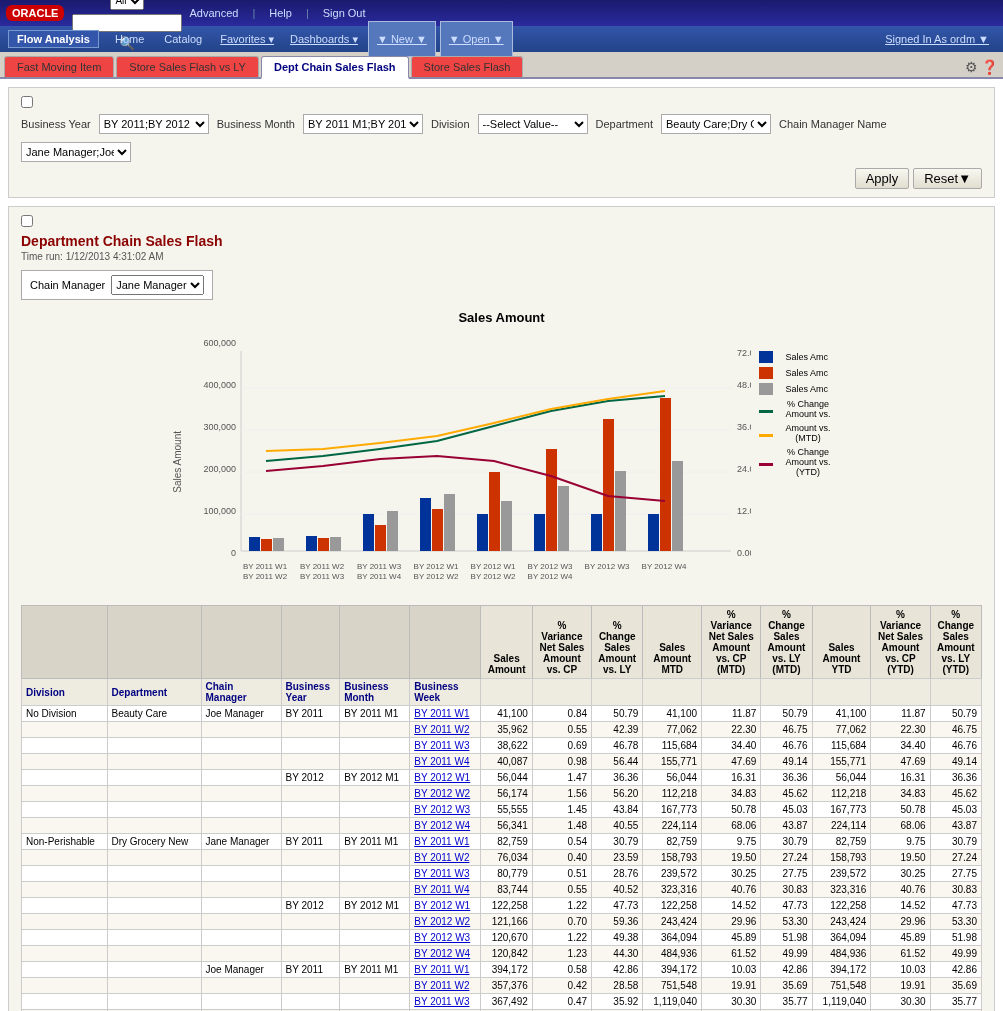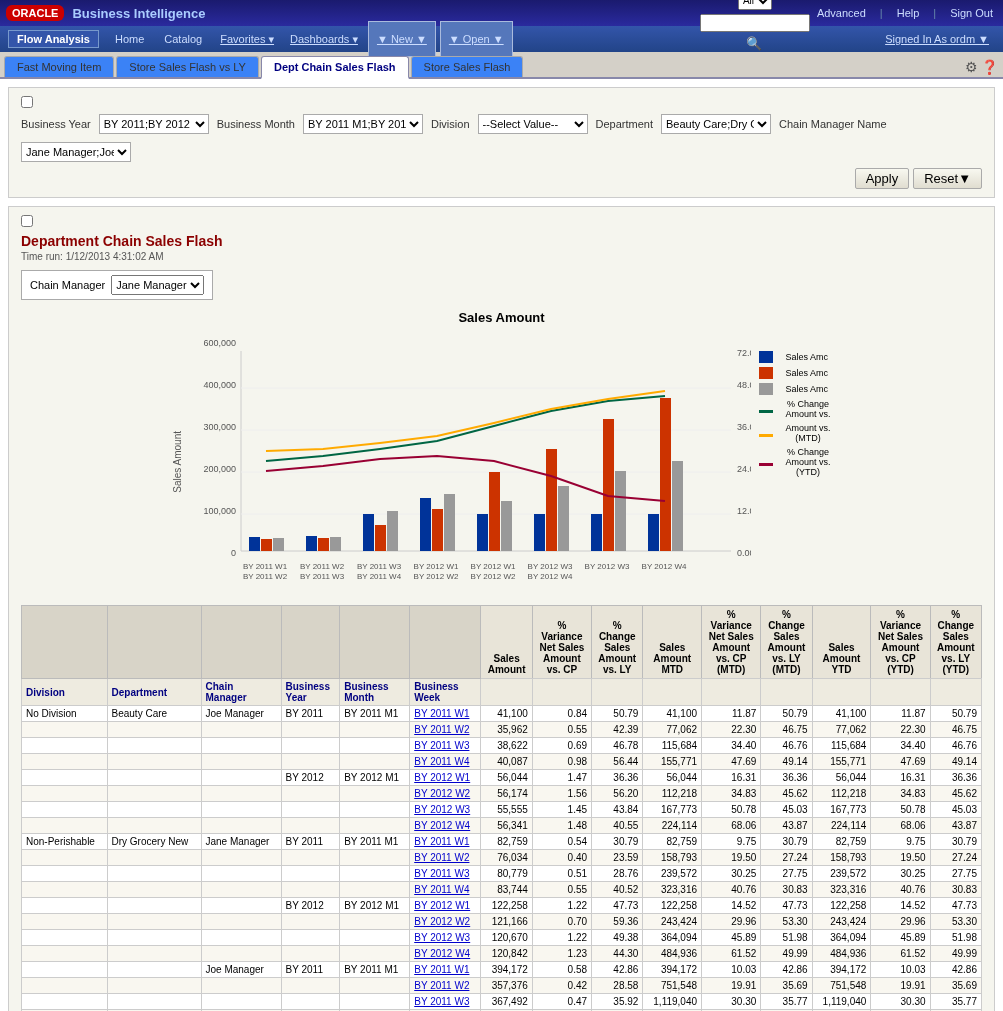--- a/index.html
+++ b/index.html
@@ -106,21 +106,21 @@
       padding: 4px 4px 0;
       border-bottom: 2px solid #8888aa;
       gap: 2px;
     }
     .tab {
       padding: 4px 12px;
       font-size: 11px;
       cursor: pointer;
       border: 1px solid #aaa;
       border-bottom: none;
-      background: #3b82f6;
+      background: #ef4444;
       color: #333;
       border-radius: 3px 3px 0 0;
     }
     .tab.active {
       background: white;
       color: #000080;
       font-weight: bold;
       border-color: #8888aa;
       border-bottom: 2px solid white;
       margin-bottom: -2px;
@@ -281,21 +281,20 @@
       color: #0000cc;
       cursor: pointer;
       text-decoration: underline;
     }
   </style>
 </head>
 <body>
 
 <div class="top-bar">
   <span class="oracle-logo">ORACLE</span>
-  <span class="bi-title">Business Intelligence</span>
   <div class="top-bar-search">
     <span style="color:#ccd;font-size:11px">Search</span>
     <select class="top-bar-select">
       <option>All</option>
     </select>
     <input type="text" style="width: 110px; height: 18px; font-size: 10px;">
     <span style="color:#aad;cursor:pointer;font-size:13px">🔍</span>
   </div>
   <div class="top-bar-links">
     <span>Advanced</span>

